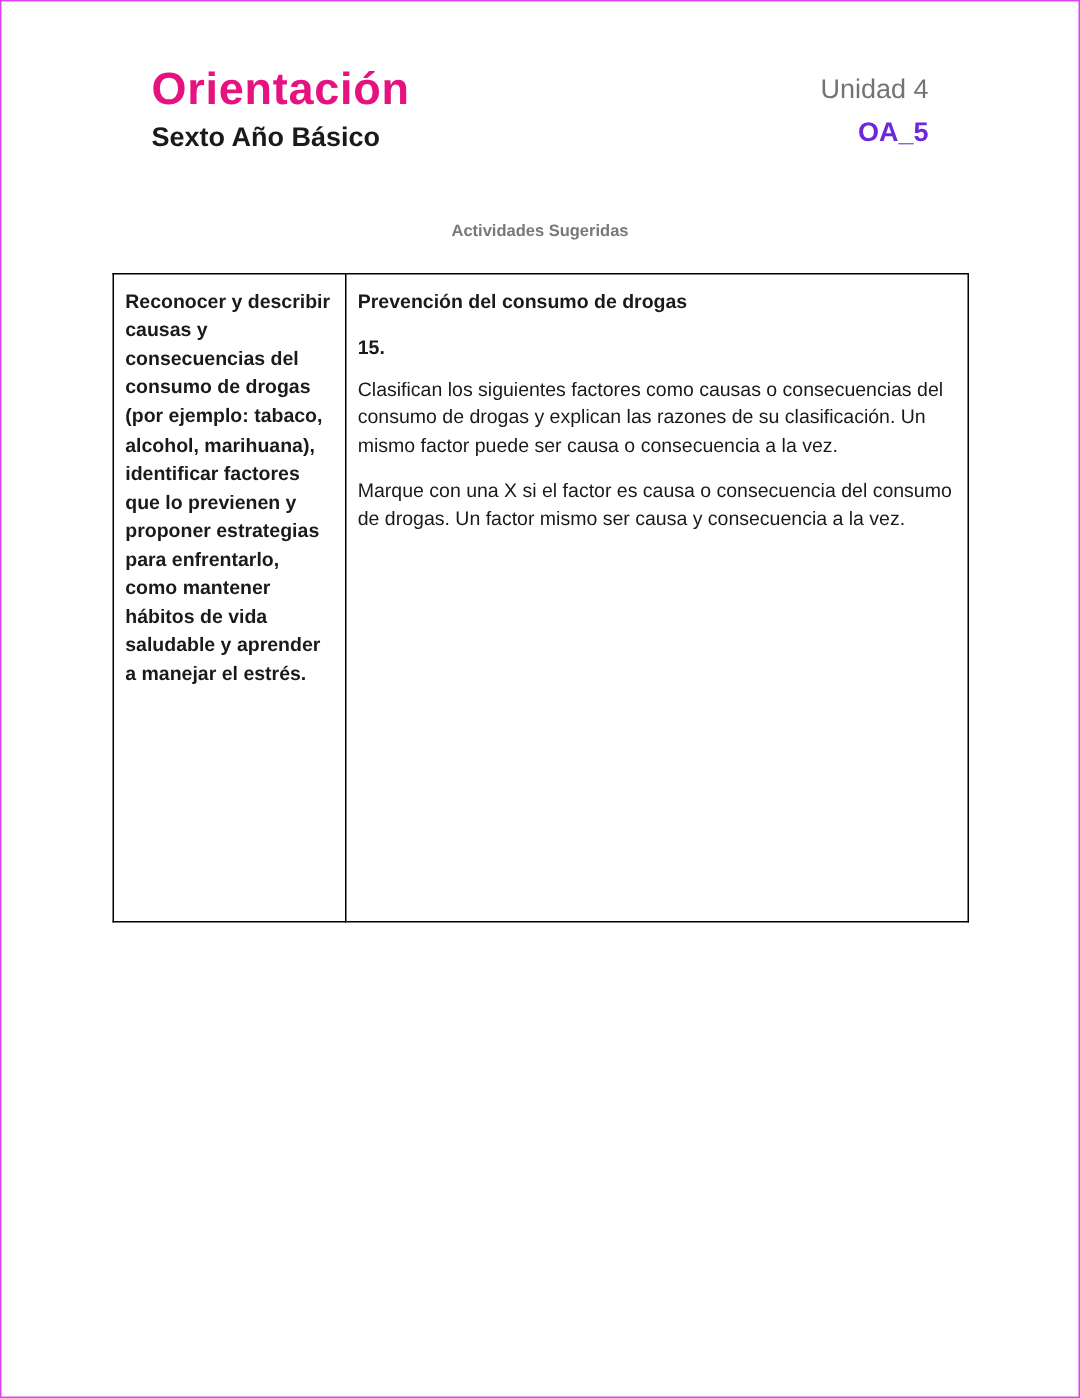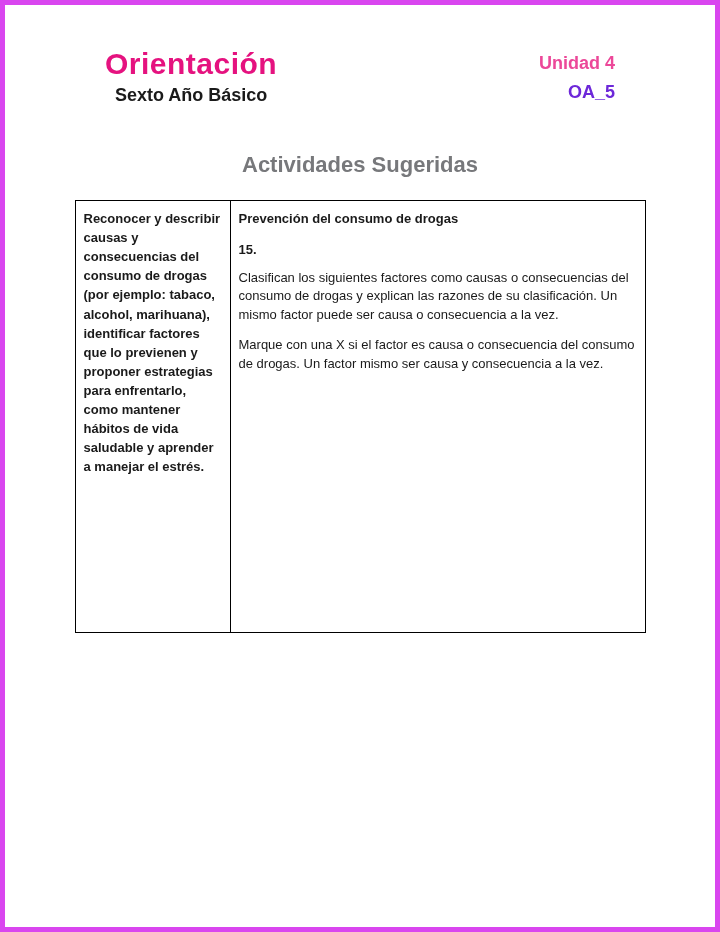--- a/index.html
+++ b/index.html
@@ -7,61 +7,60 @@
   body {
     font-family: "Liberation Sans", sans-serif;
     width: 720px;
     height: 932px;
     position: relative;
   }
   .page {
     width: 720px;
     height: 932px;
     background: #ffffff;
-    border: 5px solid #d946ef;
+    border: 1px solid #d946ef;
     position: relative;
     overflow: hidden;
   }
   .doc-header {
     display: flex;
     justify-content: space-between;
     align-items: flex-start;
     padding: 42px 100px 0 100px;
   }
   .brand {
     font-size: 30px;
     font-weight: bold;
     color: #e5127f;
     letter-spacing: 0.5px;
   }
   .grade {
     font-size: 18px;
     font-weight: bold;
     color: #1a1a1a;
     margin-top: 4px;
-    text-align: center;
   }
   .header-right {
     text-align: right;
     padding-top: 6px;
   }
   .unit {
     font-size: 18px;
-    font-weight: bold;
-    color: #ec4899;
+    font-weight: normal;
+    color: #737373;
   }
   .oa {
     font-size: 18px;
     font-weight: bold;
     color: #6d28d9;
     margin-top: 8px;
   }
   .section-title {
     text-align: center;
-    font-size: 22px;
+    font-size: 11px;
     font-weight: bold;
     color: #77787b;
     margin-top: 46px;
   }
   .activities-table {
     width: 570px;
     margin: 22px auto 0 auto;
     border-collapse: collapse;
     table-layout: fixed;
   }

